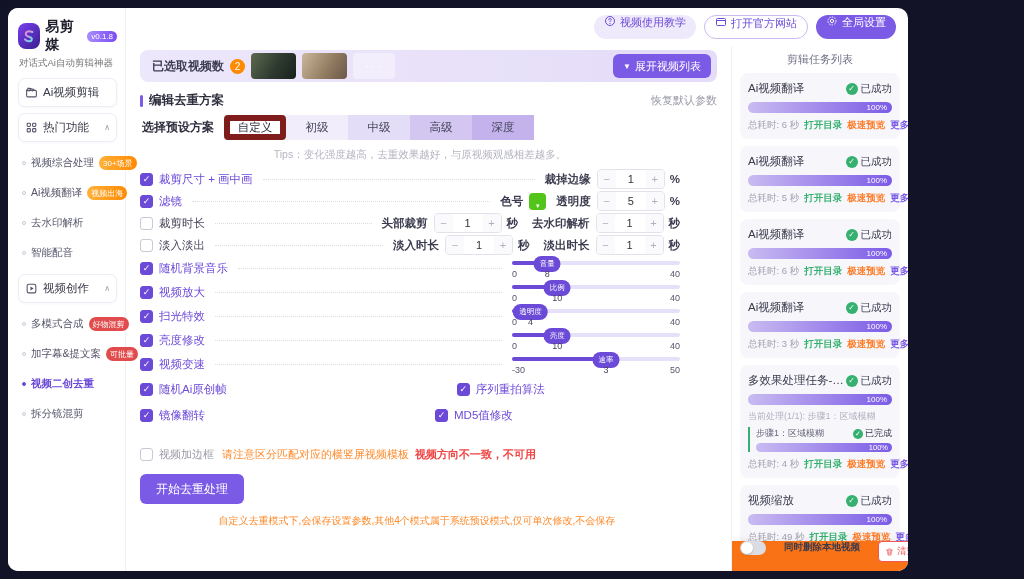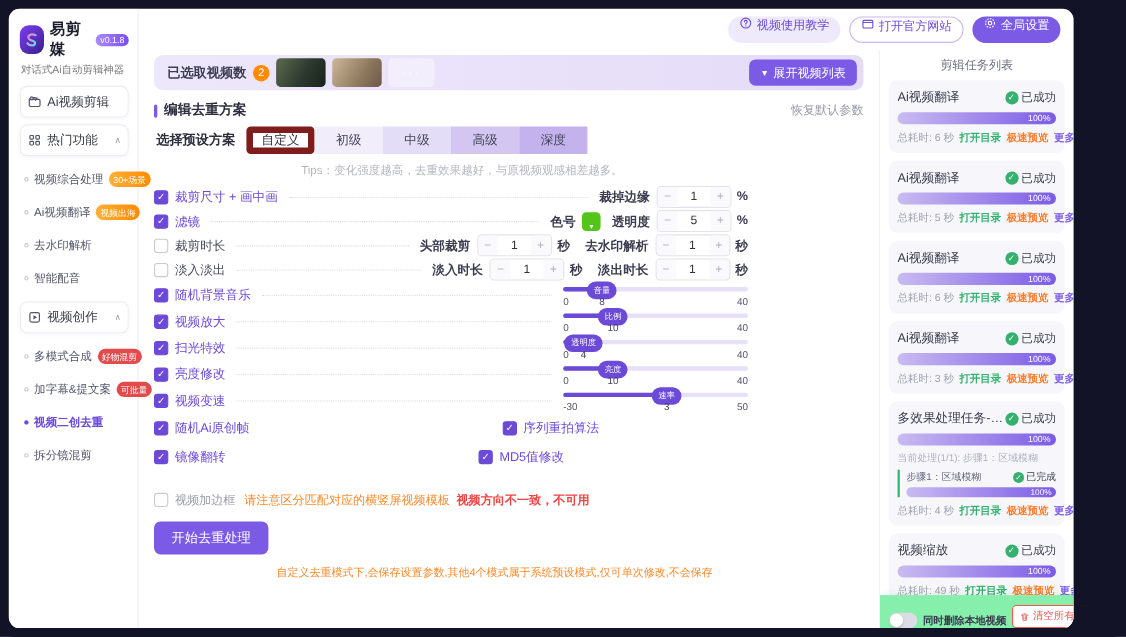--- a/index.html
+++ b/index.html
@@ -1,19 +1,19 @@
 <!DOCTYPE html>
 <html><head>
 <meta charset="utf-8">
 <style>
   * { margin:0; padding:0; box-sizing:border-box; font-family:"Liberation Sans","DejaVu Sans",sans-serif; }
   html,body { width:1024px; height:579px; overflow:hidden; }
   body { background:#131327; }
   .frame { position:absolute; inset:0; background:#131327; border-radius:14px; padding:8px; }
-  .app { width:968px; height:563px; background:#fff; border-radius:10px; overflow:hidden; display:flex; }
+  .app { width:900px; height:563px; background:#fff; border-radius:10px; overflow:hidden; display:flex; }
 
   
   .sidebar { width:118px; min-width:118px; background:#fff; border-right:1px solid #EFEFF4; padding:8px 8px 0 10px; }
   .logo-row { display:flex; align-items:center; gap:5px; margin-top:2px; }
   .logo-ic { width:26px; height:26px; border-radius:8px; background:linear-gradient(135deg,#7B3FF0,#3A1F8F); display:flex; align-items:center; justify-content:center; }
   .brand-name { font-size:14px; font-weight:bold; color:#1d1d2b; letter-spacing:.5px; }
   .ver { font-size:8px; color:#fff; background:linear-gradient(90deg,#A98BFF,#7B4DF0); border-radius:7px; padding:1px 4px; }
   .slogan { font-size:9.5px; color:#777; margin:3px 0 8px 1px; white-space:nowrap; }
   .nav-card { display:flex; align-items:center; gap:5px; border:1px solid #EEECF5; border-radius:7px; background:#fff; box-shadow:0 1px 3px rgba(90,70,180,.05); padding:6px 6px; margin:6px 0; font-size:11.5px; color:#3a3a48; }
   .nav-card .spacer { flex:1; }
@@ -108,21 +108,21 @@
   .pbar { margin-top:6px; height:11px; border-radius:6px; background:linear-gradient(90deg,#C9BBF1,#7B5BE6); display:flex; align-items:center; justify-content:flex-end; padding-right:5px; color:#fff; font-size:8px; }
   .tc-foot { display:flex; align-items:center; margin-top:6px; font-size:9.5px; white-space:nowrap; }
   .tc-time { color:#a0a0b0; flex:1; }
   .lnk { cursor:pointer; margin-left:5px; font-weight:bold; }
   .lnk.green { color:#35B06F; } .lnk.orange { color:#FF7E2B; } .lnk.purple { color:#7B5BE6; }
   .cur-line { margin-top:5px; font-size:9px; color:#b0b0c0; white-space:nowrap; overflow:hidden; }
   .substep { margin-top:4px; border-left:2px solid #35B06F; padding-left:6px; }
   .ss-head { display:flex; align-items:flex-start; justify-content:space-between; font-size:9px; color:#66667a; }
   .ss-ok { display:flex; align-items:center; gap:2px; color:#3a3a4e; }
   .ss-bar { margin-top:3px; height:9px; border-radius:5px; background:linear-gradient(90deg,#C9BBF1,#7B5BE6); display:flex; align-items:center; justify-content:flex-end; padding-right:4px; color:#fff; font-size:7.5px; }
-  .tasks-footer { position:absolute; left:0; right:0; bottom:0; height:30px; background:#86efac; box-shadow:0 -2px 6px rgba(0,0,0,.06); display:flex; align-items:flex-end; padding:0 8px; gap:5px; }
+  .tasks-footer { position:absolute; left:0; right:0; bottom:0; height:30px; background:#f97316; box-shadow:0 -2px 6px rgba(0,0,0,.06); display:flex; align-items:flex-start; padding:0 8px; gap:18px; }
   .toggle { width:26px; height:14px; border-radius:7px; background:#DCDCE4; position:relative; cursor:pointer; flex:none; }
   .toggle .knob { position:absolute; left:1px; top:1px; width:12px; height:12px; border-radius:50%; background:#fff; box-shadow:0 1px 2px rgba(0,0,0,.2); }
   .tf-label { font-size:9.5px; color:#3a3a4e; font-weight:bold; flex:1; white-space:nowrap; }
   .clear-btn { display:flex; align-items:center; gap:3px; border:1px solid #F25555; color:#F25555; background:#fff; border-radius:4px; font-size:9.5px; padding:3px 6px; cursor:pointer; white-space:nowrap; }
 </style>
 </head>
 <body>
 
 <div class="frame">
 <div class="app">

